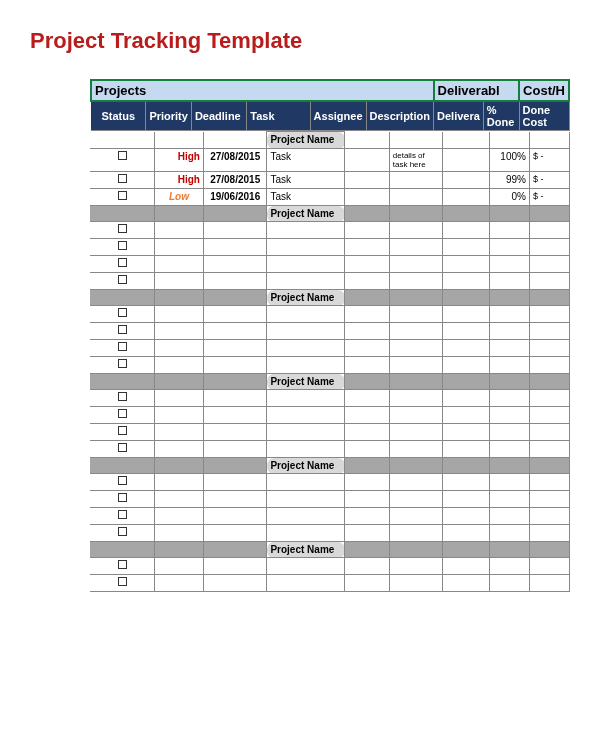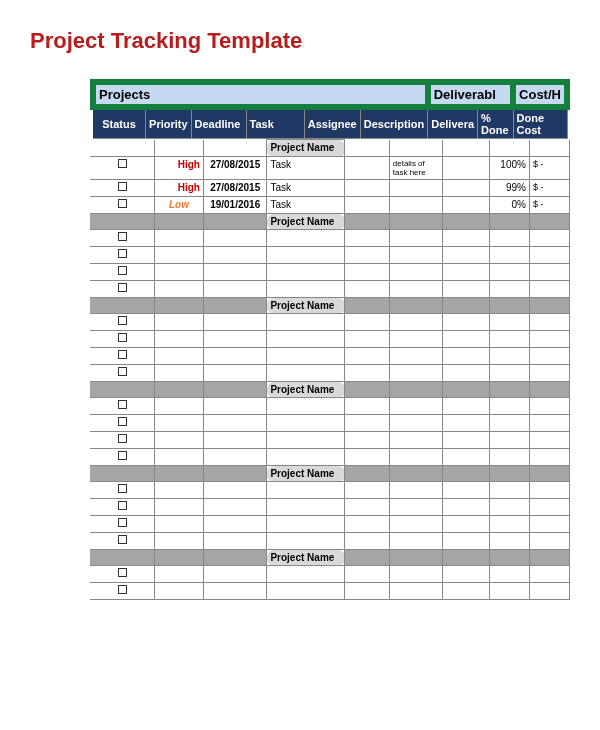--- a/index.html
+++ b/index.html
@@ -27,21 +27,21 @@
   td, th {
     border: 1px solid #888;
     padding: 2px 3px;
     vertical-align: top;
     overflow: hidden;
   }
   .grouphdr td {
     background: #c5d9f1;
     font-weight: bold;
     font-size: 13px;
-    border: 6px solid #15803d;
+    border: 2px solid #15803d;
     height: 20px;
   }
   .colhdr th {
     background: #1f3864;
     color: #fff;
     font-weight: bold;
     font-size: 11px;
     text-align: left;
     height: 20px;
     vertical-align: middle;
@@ -140,21 +140,21 @@
           <td class="task-col">Task</td>
           <td class="assign-col"></td>
           <td class="desc-col" style="font-size:8px"></td>
           <td class="deliv-col"></td>
           <td class="done-col">99%</td>
           <td class="cost-col cost-cell">$    -</td>
         </tr>
         <tr class="row">
           <td class="status-col noborder-left"><span class="checkbox"></span></td>
           <td class="priority-col low">Low</td>
-          <td class="deadline-col" style="font-weight:bold;text-align:center">19/01/2016</td>
+          <td class="deadline-col" style="font-weight:bold;text-align:center">19/06/2016</td>
           <td class="task-col">Task</td>
           <td class="assign-col"></td>
           <td class="desc-col" style="font-size:8px"></td>
           <td class="deliv-col"></td>
           <td class="done-col">0%</td>
           <td class="cost-col cost-cell">$    -</td>
         </tr>
         <tr class="section">
           <td class="status-col noborder-left"></td>
           <td class="priority-col"></td>

